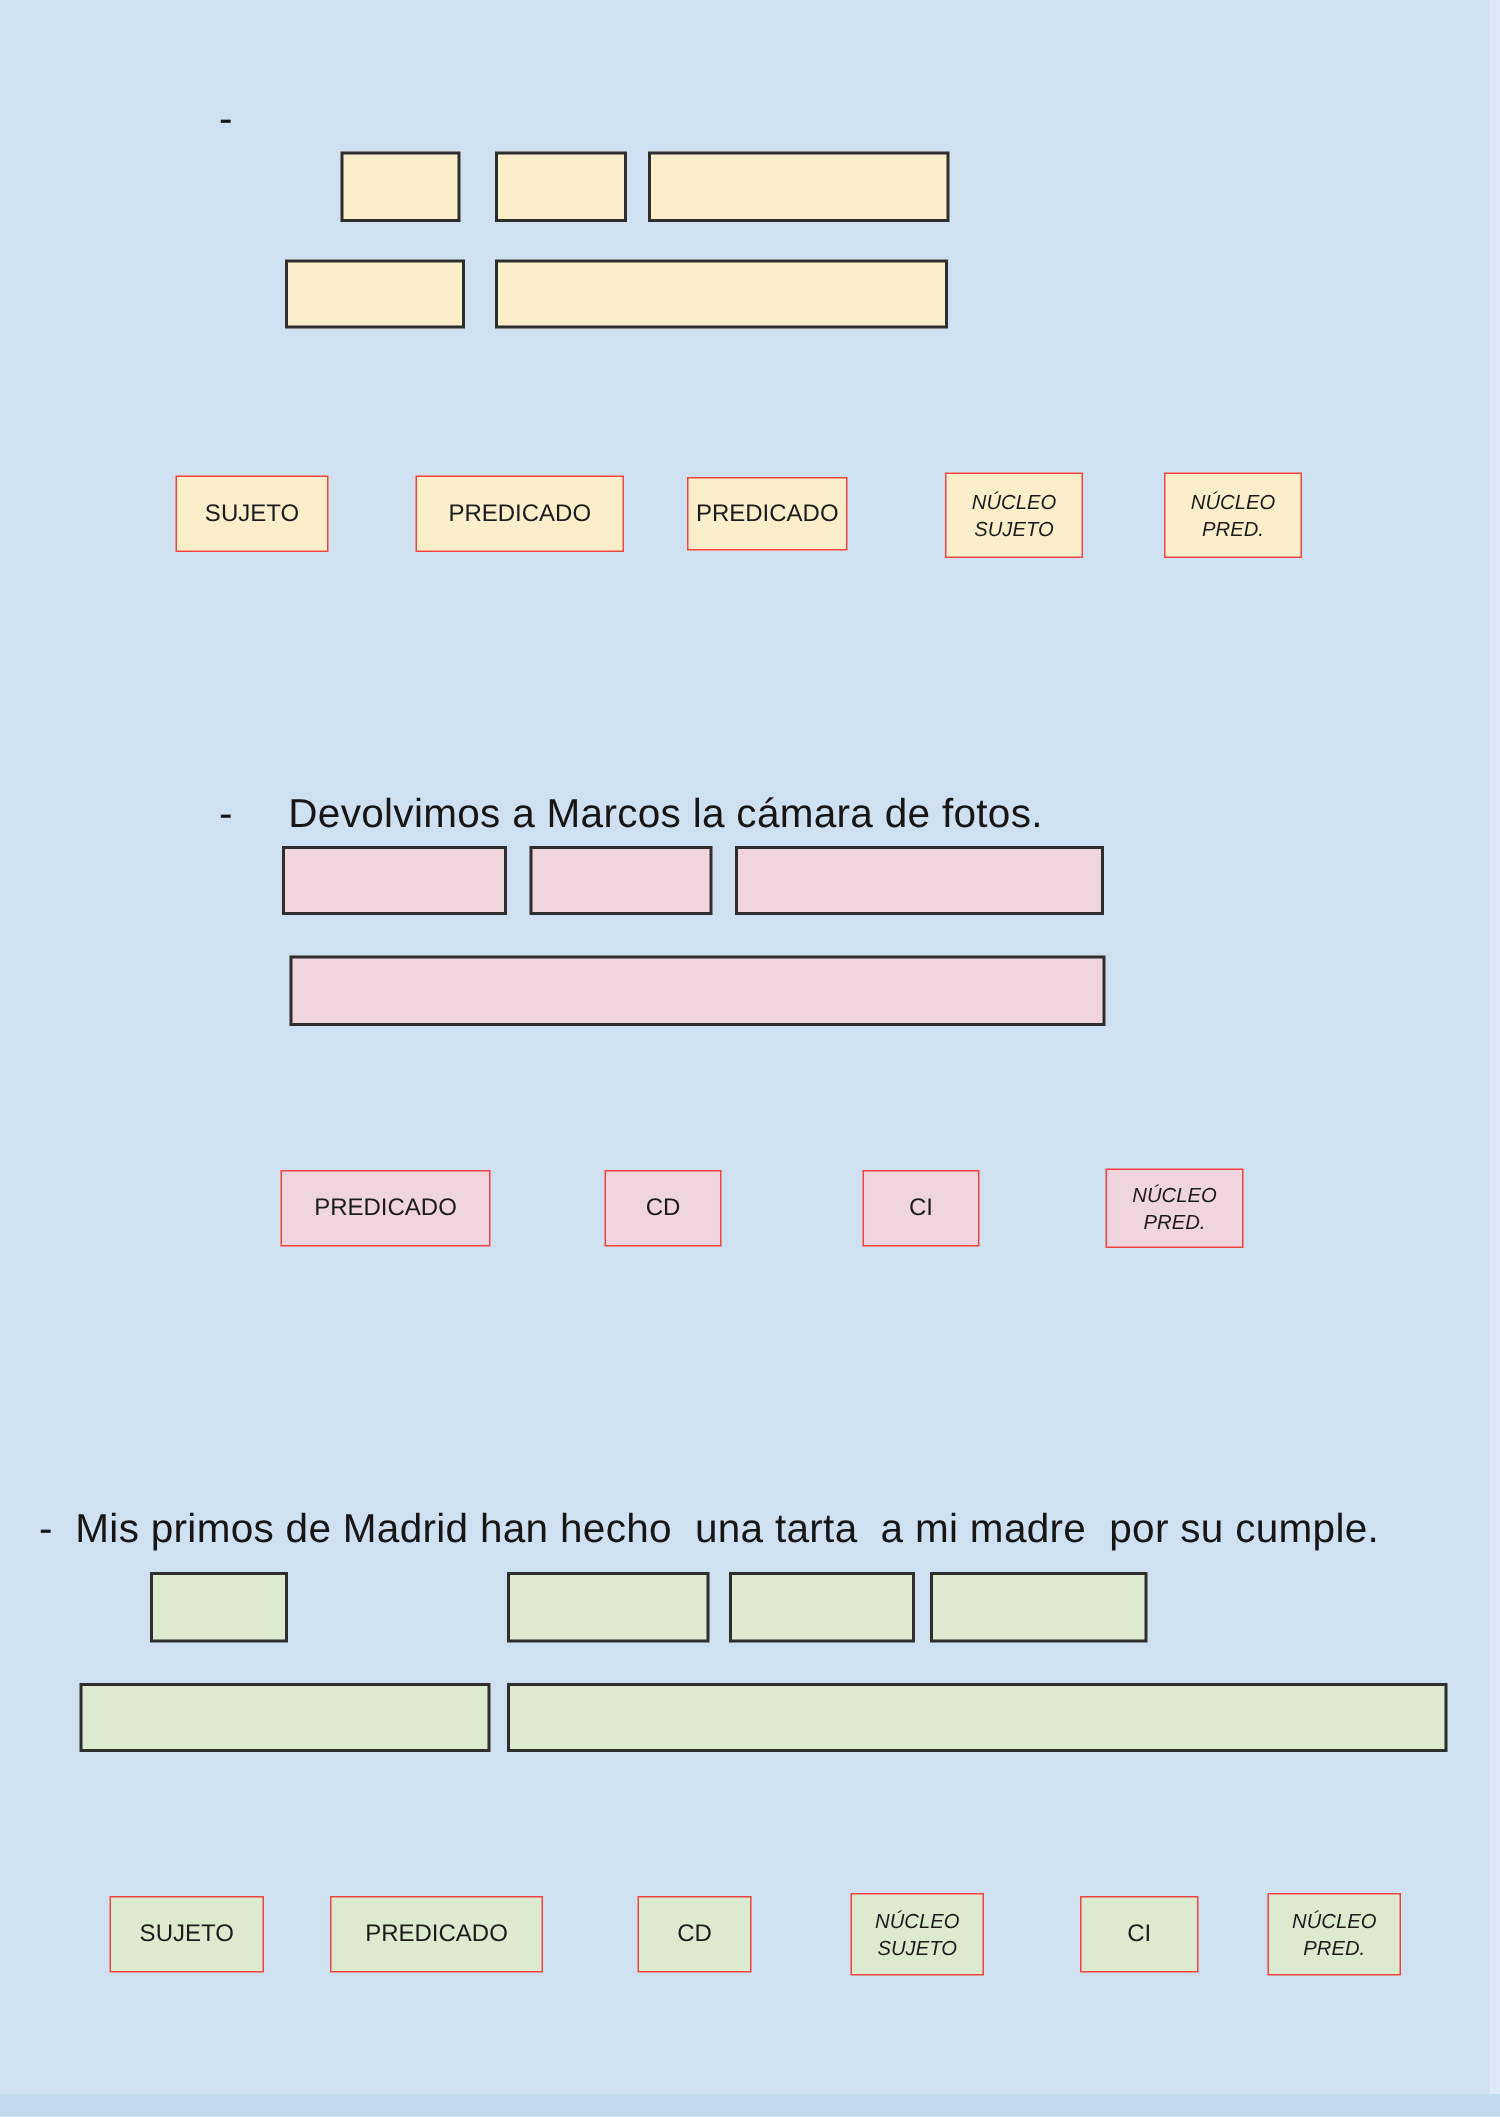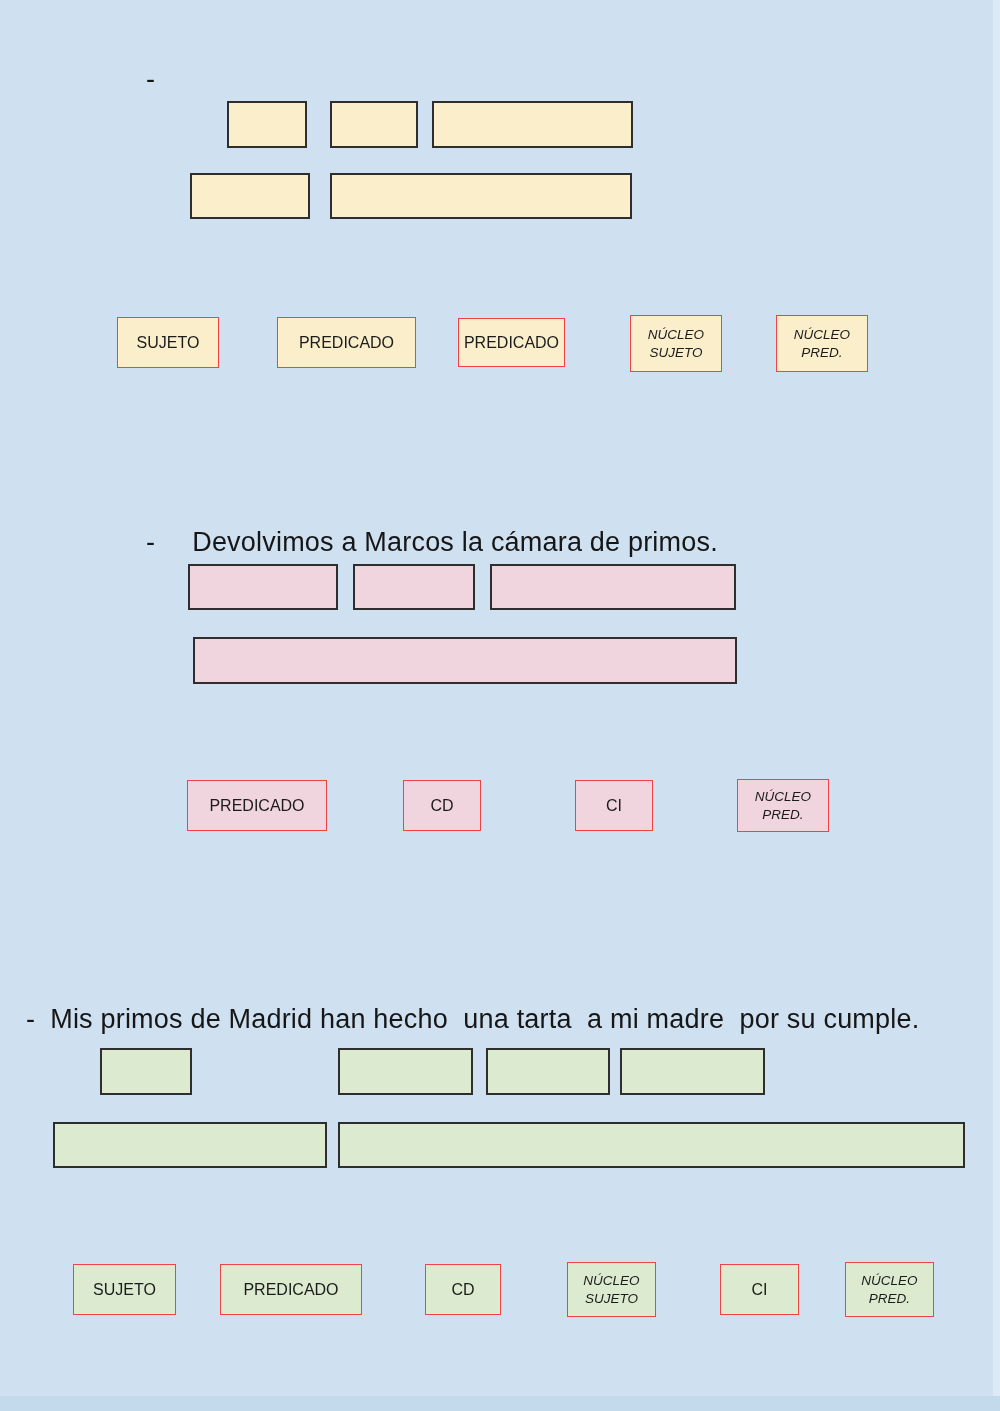--- a/index.html
+++ b/index.html
@@ -82,21 +82,21 @@
     <div class="lbox" style="left:117px; top:317px; width:102px; height:51px;">SUJETO</div>
     <div class="lbox" style="left:277px; top:317px; width:139px; height:51px;">PREDICADO</div>
     <div class="lbox" style="left:458px; top:318px; width:107px; height:49px;">PREDICADO</div>
     <div class="lbox small" style="left:630px; top:315px; width:92px; height:57px;">NÚCLEO SUJETO</div>
     <div class="lbox small" style="left:776px; top:315px; width:92px; height:57px;">NÚCLEO PRED.</div>
   </div>
 
   <div class="s2">
     <div class="sentence" style="left:146px; top:527px;">
       <span class="dash" style="margin-right:37px;">-</span>
-      <span>Devolvimos a Marcos la cámara de primos.</span>
+      <span>Devolvimos a Marcos la cámara de fotos.</span>
     </div>
 
     <div class="abox" style="left:188px; top:564px; width:150px; height:46px;"></div>
     <div class="abox" style="left:353px; top:564px; width:122px; height:46px;"></div>
     <div class="abox" style="left:490px; top:564px; width:246px; height:46px;"></div>
     <div class="abox" style="left:193px; top:637px; width:544px; height:47px;"></div>
 
     <div class="lbox" style="left:187px; top:780px; width:140px; height:51px;">PREDICADO</div>
     <div class="lbox" style="left:403px; top:780px; width:78px;  height:51px;">CD</div>
     <div class="lbox" style="left:575px; top:780px; width:78px;  height:51px;">CI</div>

